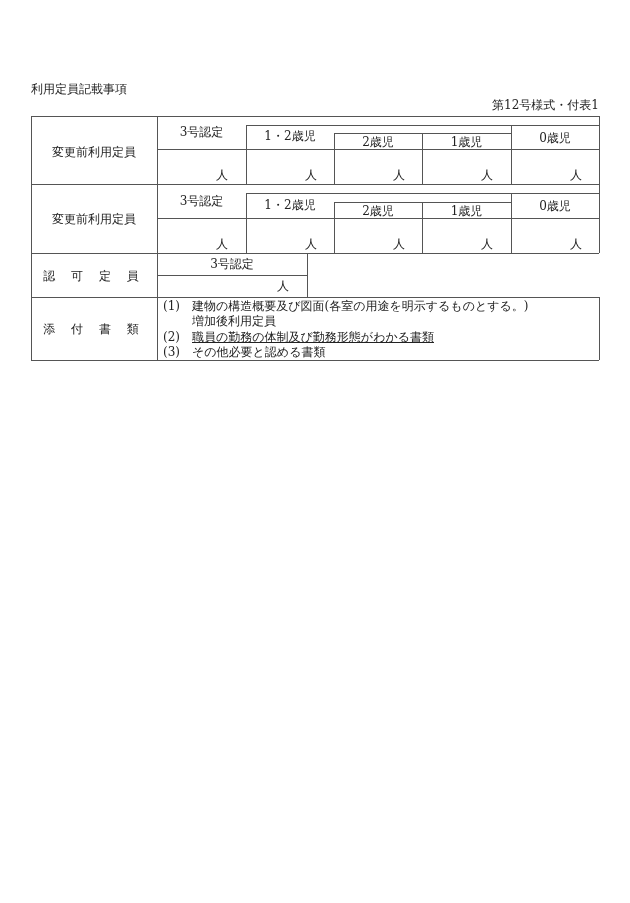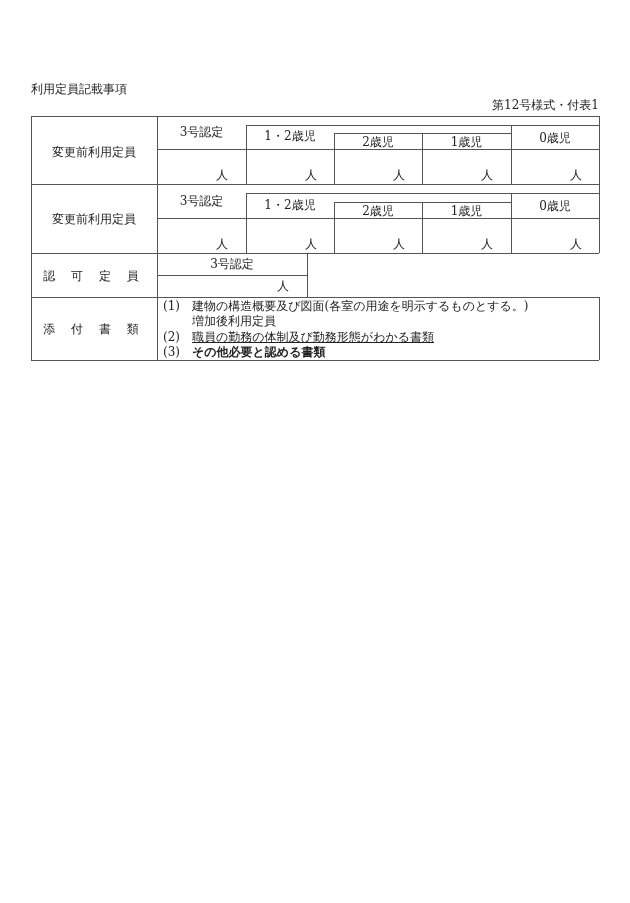--- a/index.html
+++ b/index.html
@@ -79,16 +79,16 @@
     <div class="abs txt r" style="left:157px;width:132px;top:280px;"><span></span><span>人</span></div>
 
     <div class="abs txt c" style="left:31px;width:126px;top:323px;letter-spacing:6px;">添 付 書 類</div>
     <div>
       <div class="abs txt" style="left:163px;top:300px;">(1)</div>
       <div class="abs txt" style="left:192px;top:300px;">建物の構造概要及び図面(各室の用途を明示するものとする。)</div>
       <div class="abs txt" style="left:192px;top:315px;">増加後利用定員</div>
       <div class="abs txt" style="left:163px;top:331px;">(2)</div>
       <div class="abs txt" style="left:192px;top:331px;text-decoration:underline;">職員の勤務の体制及び勤務形態がわかる書類</div>
       <div class="abs txt" style="left:163px;top:346px;">(3)</div>
-      <div class="abs txt" style="left:192px;top:346px;font-weight:bold;">その他必要と認める書類</div>
+      <div class="abs txt" style="left:192px;top:346px;">その他必要と認める書類</div>
     </div>
   </div>
 </div>
 
 </body></html>

